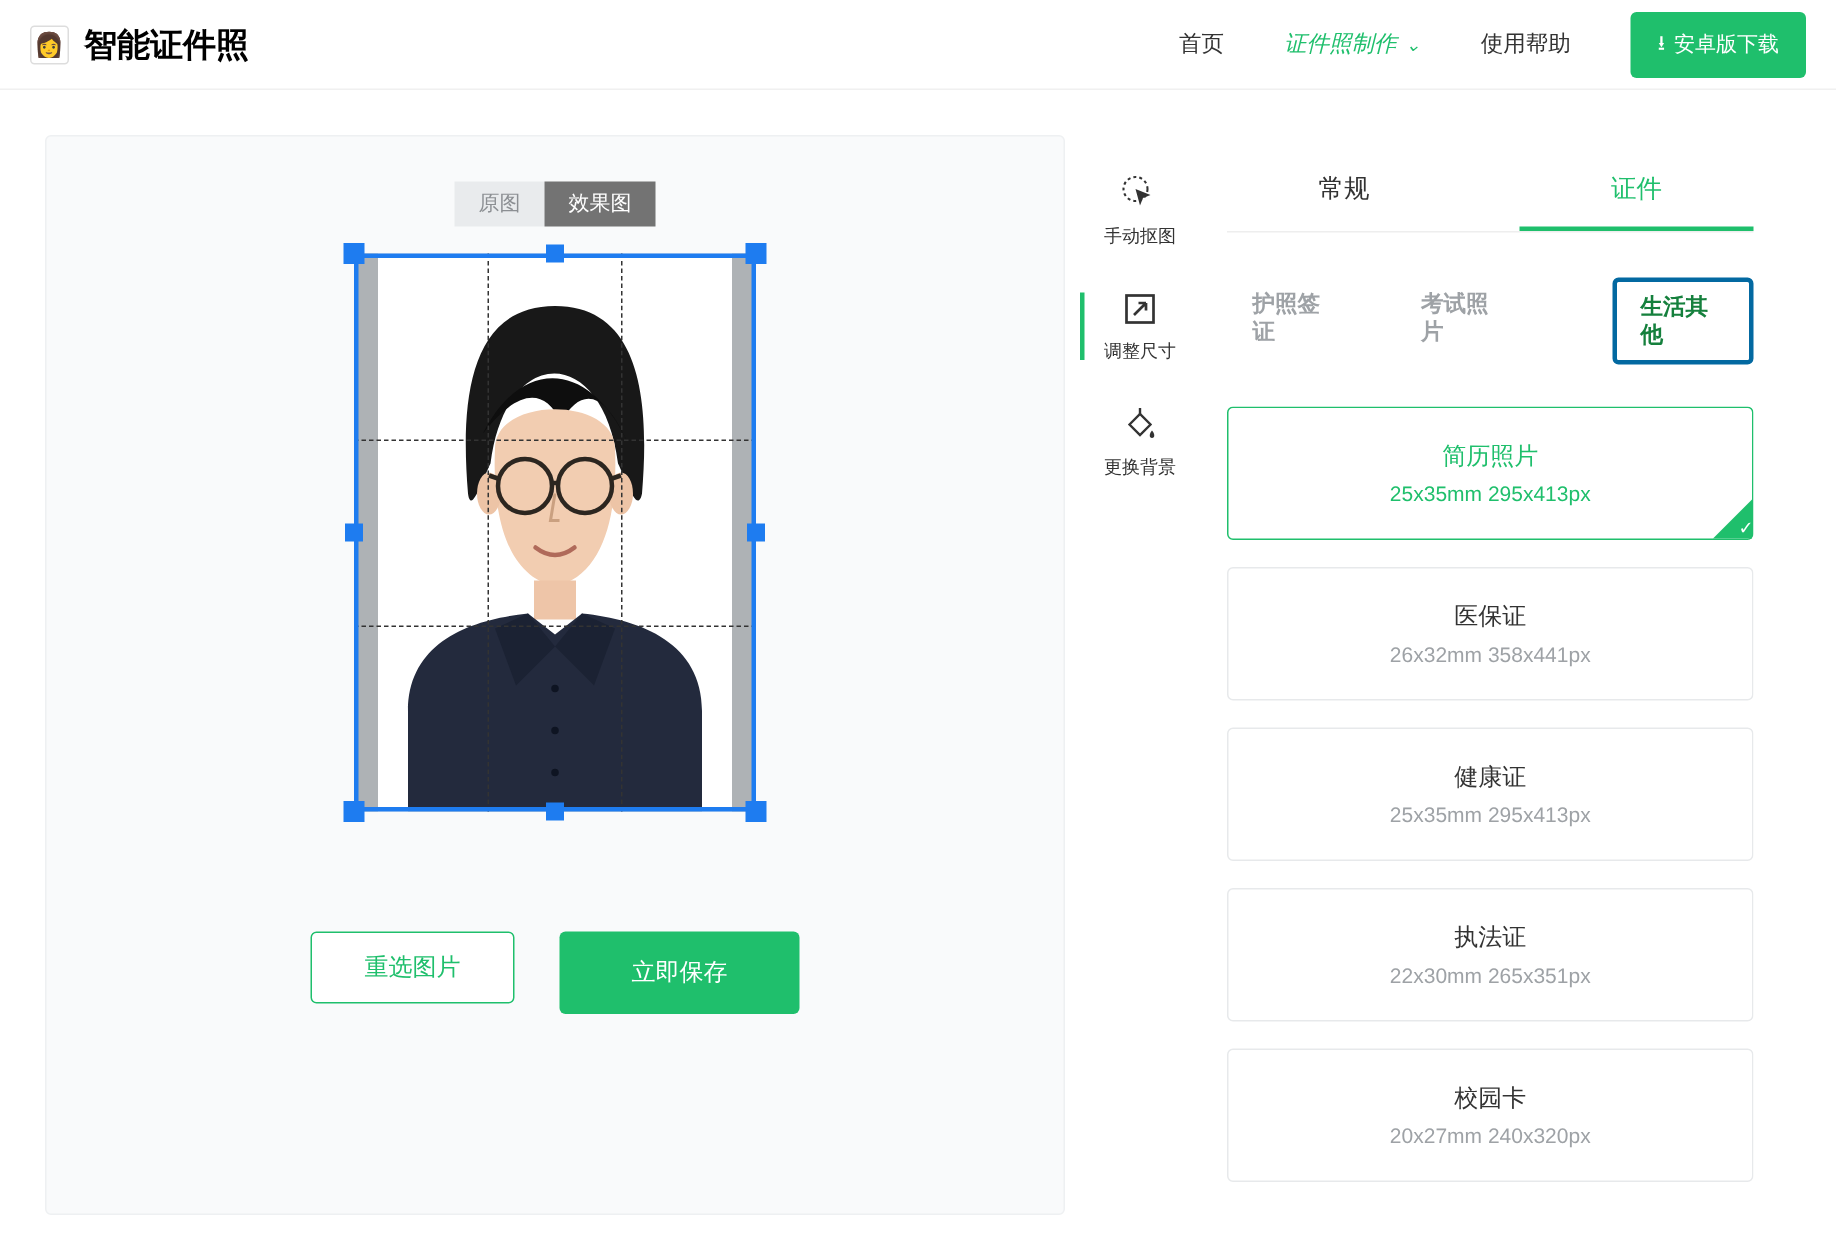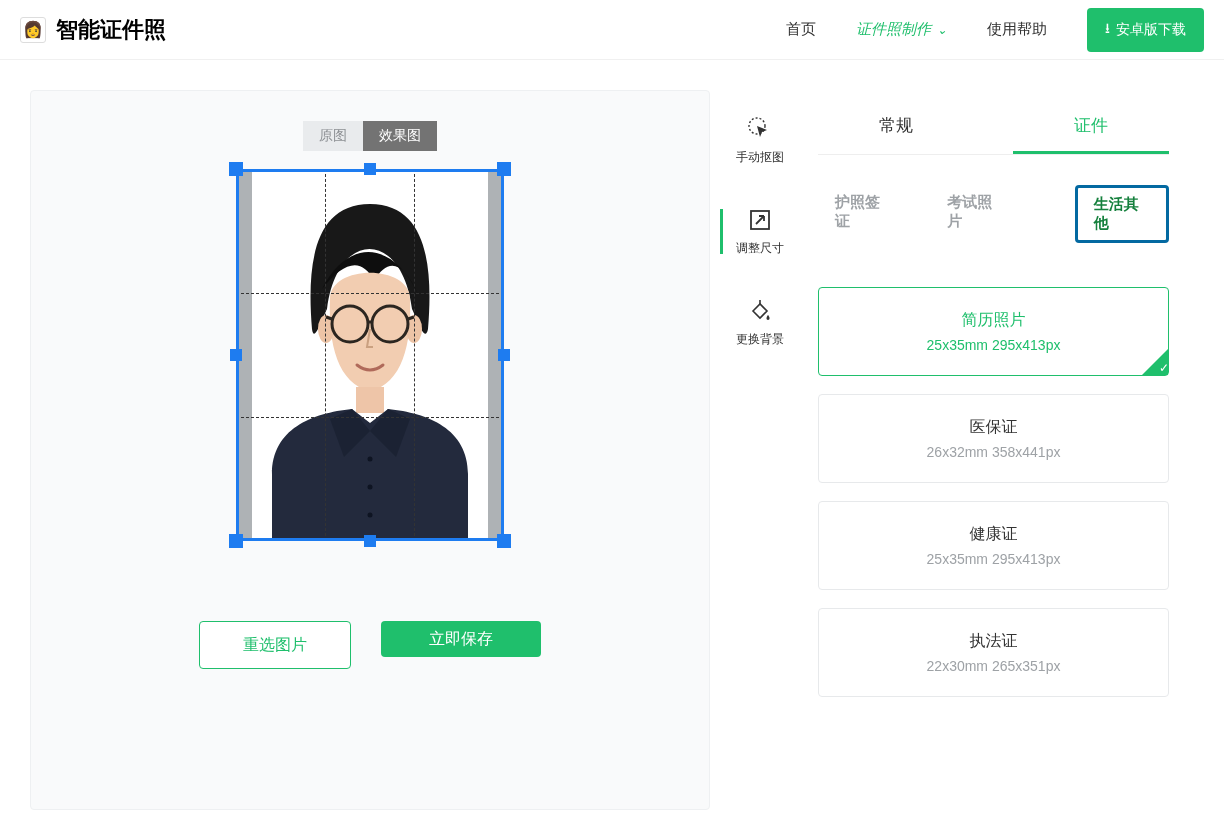--- a/index.html
+++ b/index.html
@@ -31,44 +31,44 @@
   
   .photo-svg { width: 100%; height: 100%; display: block; }
   .crop-border { position: absolute; inset: 0; border: 3px solid #1e7cf0; pointer-events: none; }
   .grid-line { position: absolute; border: 0; }
   .gv { top: 0; bottom: 0; width: 0; border-left: 1px dashed #333; }
   .gh { left: 0; right: 0; height: 0; border-top: 1px dashed #333; }
   .handle { position: absolute; width: 12px; height: 12px; background: #1e7cf0; }
   .hcorner { width: 14px; height: 14px; }
   
   .action-row { display: flex; gap: 30px; margin-top: 80px; }
-  .btn-outline { width: 152px; height: 48px; border: 1px solid #1fbf6c; background: #fff; color: #1fbf6c; border-radius: 4px; font-size: 16px; cursor: pointer; }
-  .btn-solid { width: 160px; height: 36px; border: none; background: #1fbf6c; color: #fff; border-radius: 4px; font-size: 16px; cursor: pointer; }
+  .btn-outline { width: 136px; height: 48px; border: 1px solid #1fbf6c; background: #fff; color: #1fbf6c; border-radius: 4px; font-size: 16px; cursor: pointer; }
+  .btn-solid { width: 160px; height: 55px; border: none; background: #1fbf6c; color: #fff; border-radius: 4px; font-size: 16px; cursor: pointer; }
   
   
   .right-col { flex: 1; display: flex; padding-left: 10px; }
   
-  .tool-rail { width: 80px; display: flex; flex-direction: column; align-items: center; padding-top: 20px; gap: 30px; }
+  .tool-rail { width: 80px; display: flex; flex-direction: column; align-items: center; padding-top: 20px; gap: 16px; }
   .tool-item { display: flex; flex-direction: column; align-items: center; gap: 6px; cursor: pointer; position: relative; padding: 5px 0; width: 100%; }
   .tool-item.selected::before { content: ""; position: absolute; left: 0; top: 8px; bottom: 8px; width: 3px; background: #1fbf6c; }
   .tool-icon { width: 28px; height: 28px; color: #333; display: flex; align-items: center; justify-content: center; }
   .tool-label { font-size: 12px; color: #333; }
   
   .sizes-panel { flex: 1; padding: 10px 35px 0 18px; }
   .cat-tabs { display: flex; border-bottom: 1px solid #eee; gap: 39px; }
   .cat-tab { flex: 1; text-align: center; padding: 14px 0; font-size: 17px; color: #333; cursor: pointer; }
   .cat-tab.active { color: #1fbf6c; border-bottom: 3px solid #1fbf6c; }
   
   .sub-tabs { display: flex; gap: 22px; margin: 30px 0 28px 0; font-weight: bold; }
   .sub-tab { padding: 7px 16px; font-size: 15px; color: #9ea2a6; background: transparent; border: 1px solid transparent; border-radius: 4px; cursor: pointer; }
   .sub-tab.active { color: #15803d; border: 3px solid #0369a1; margin-left: 32px; }
   
   .size-list { display: flex; flex-direction: column; gap: 18px; max-height: 560px; overflow: hidden; }
   .size-card { border: 1px solid #e7e9eb; border-radius: 4px; padding: 22px 10px; text-align: center; cursor: pointer; position: relative; background: #fff; }
-  .size-card.selected { border: 1px solid #1fbf6c; margin-top: 16px; }
+  .size-card.selected { border: 1px solid #1fbf6c; }
   .size-card.selected .sname { color: #1fbf6c; }
   .size-card.selected .sdim { color: #1fbf6c; }
   .sname { font-size: 16px; color: #333; margin-bottom: 6px; }
   .sdim { font-size: 14px; color: #9ea2a6; }
   .corner-check { position: absolute; right: 0; bottom: 0; width: 0; height: 0; border-left: 26px solid transparent; border-bottom: 26px solid #1fbf6c; }
   .corner-check::after { content: "✓"; position: absolute; right: -1px; bottom: -26px; color: #fff; font-size: 12px; }
 </style>
 </head>
 <body>
 
@@ -212,16 +212,20 @@
           <div class="sdim">26x32mm 358x441px</div>
         </div>
         <div class="size-card">
           <div class="sname">健康证</div>
           <div class="sdim">25x35mm 295x413px</div>
         </div>
         <div class="size-card">
           <div class="sname">执法证</div>
           <div class="sdim">22x30mm 265x351px</div>
         </div>
+        <div class="size-card">
+          <div class="sname">校园卡</div>
+          <div class="sdim">20x27mm 240x320px</div>
+        </div>
       </div>
     </div>
   </div>
 </div>
 
 </body></html>

